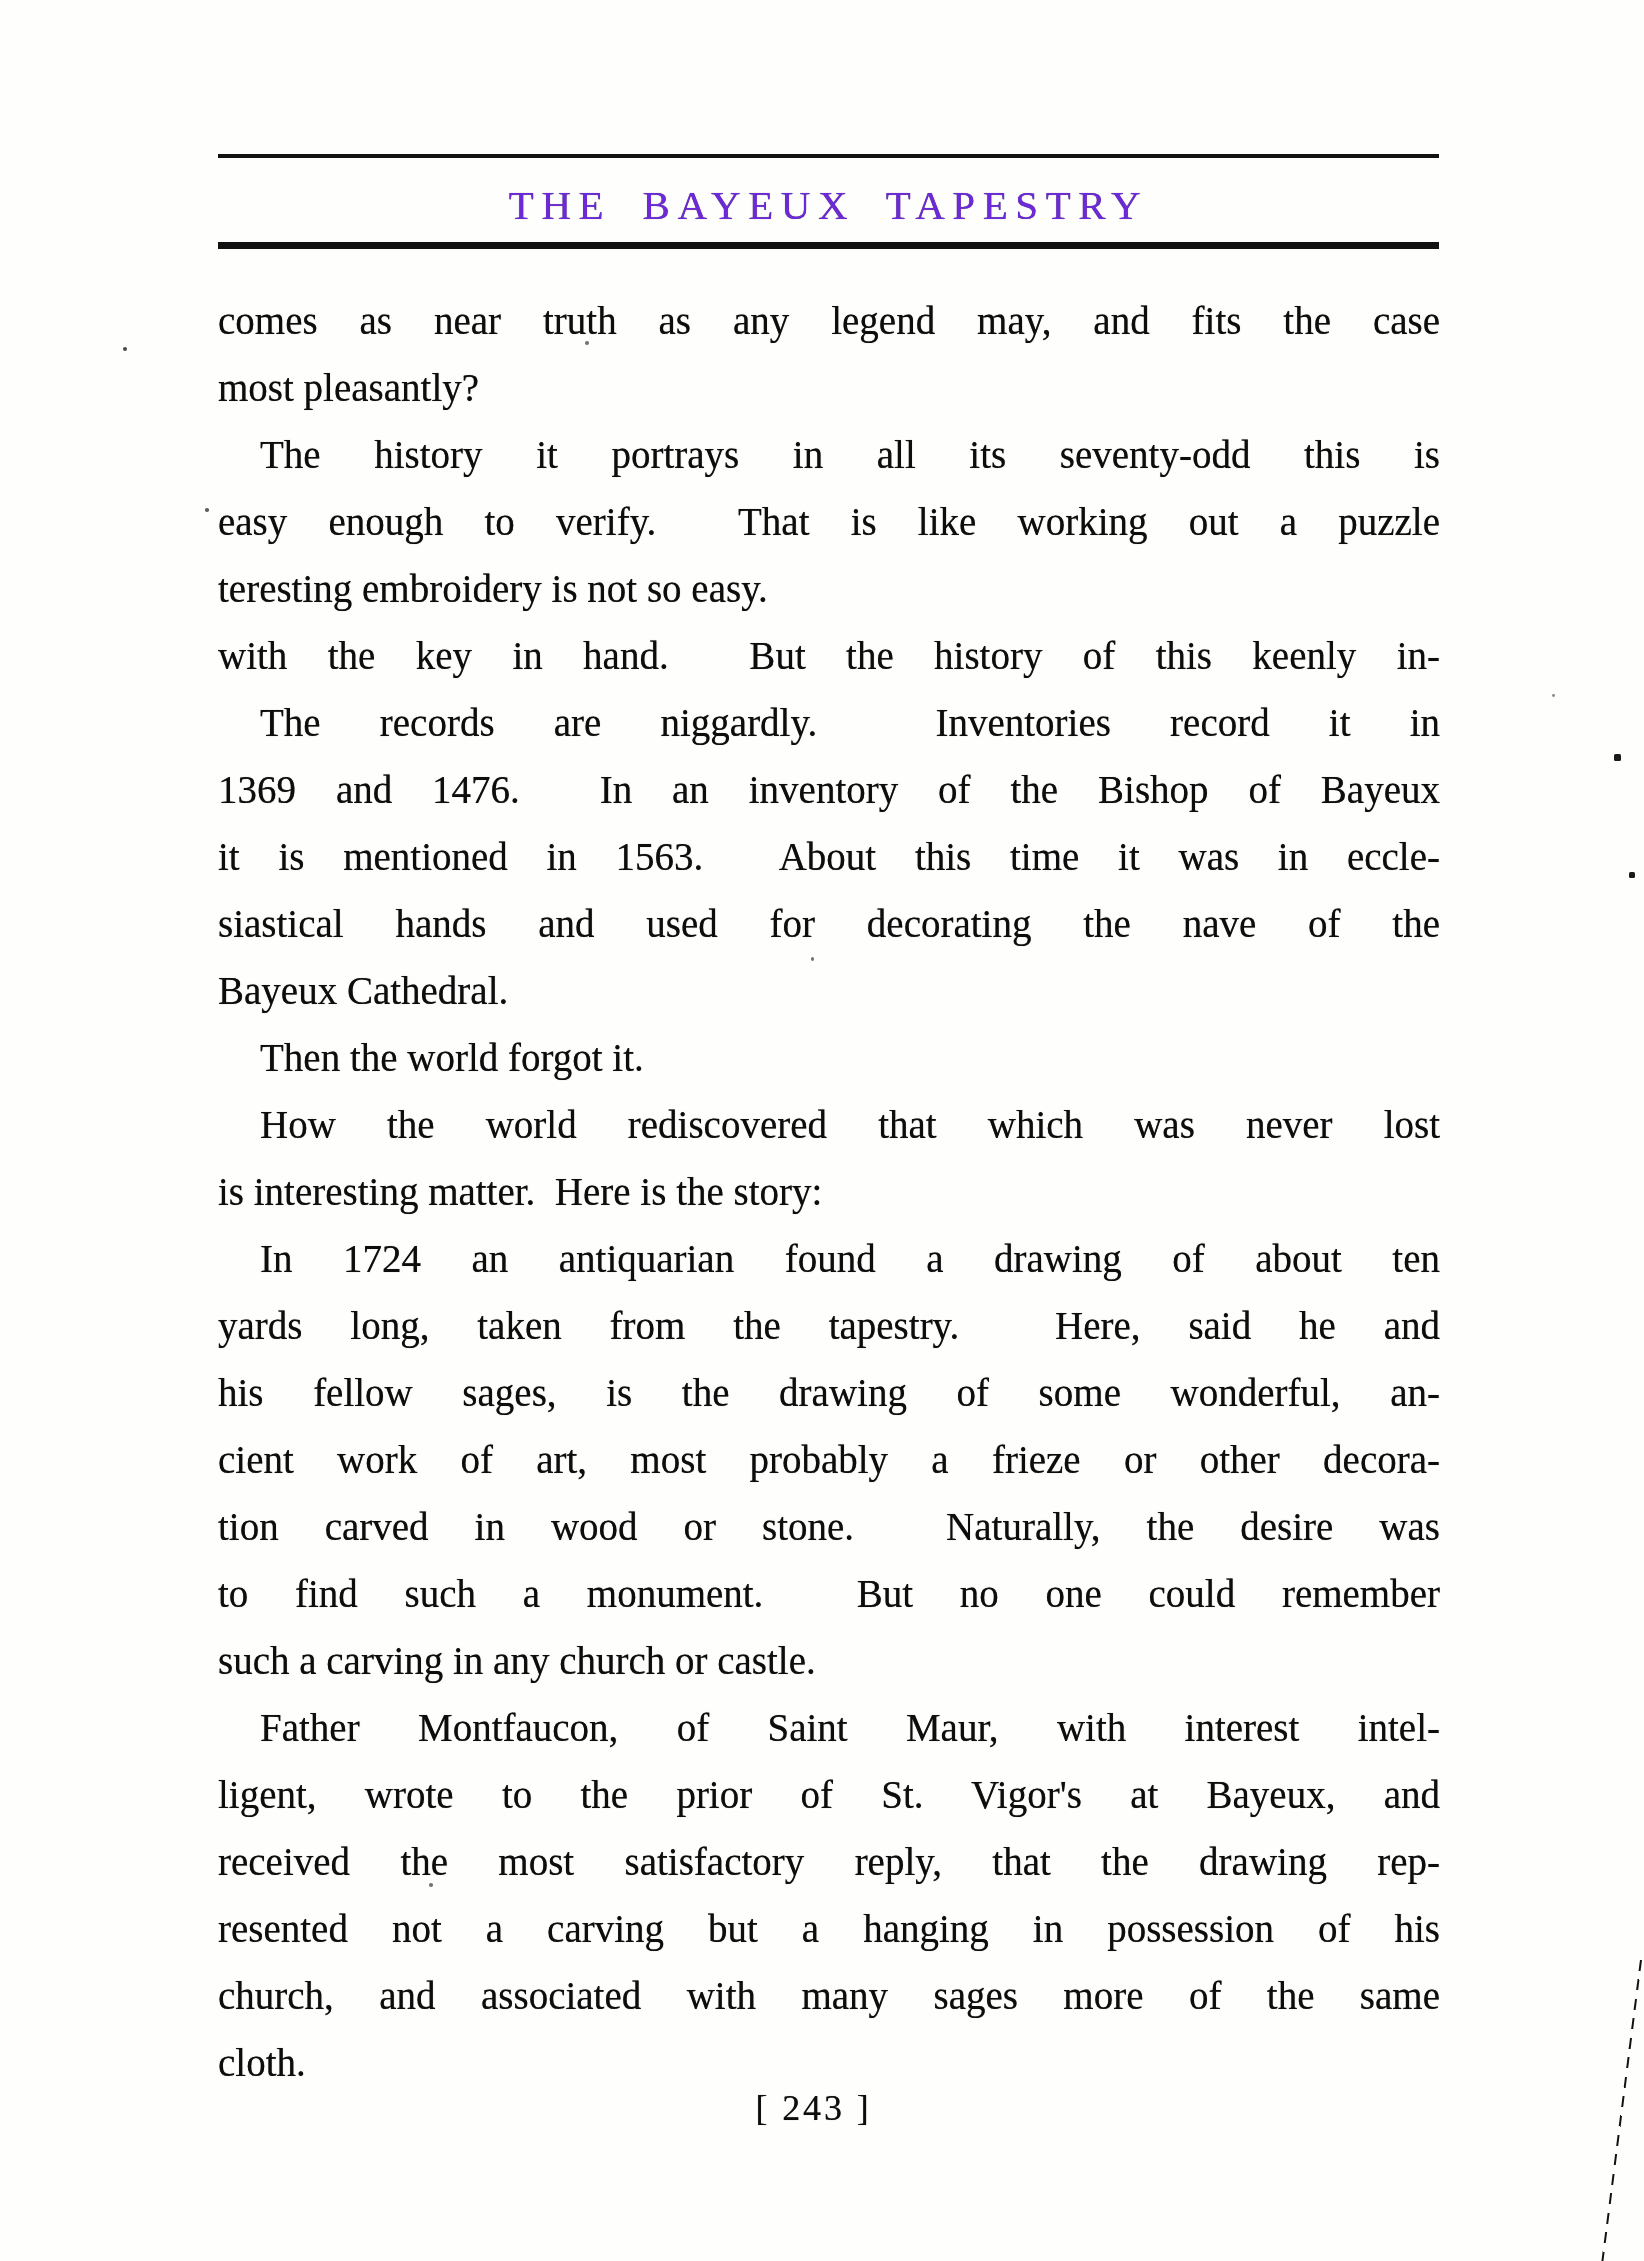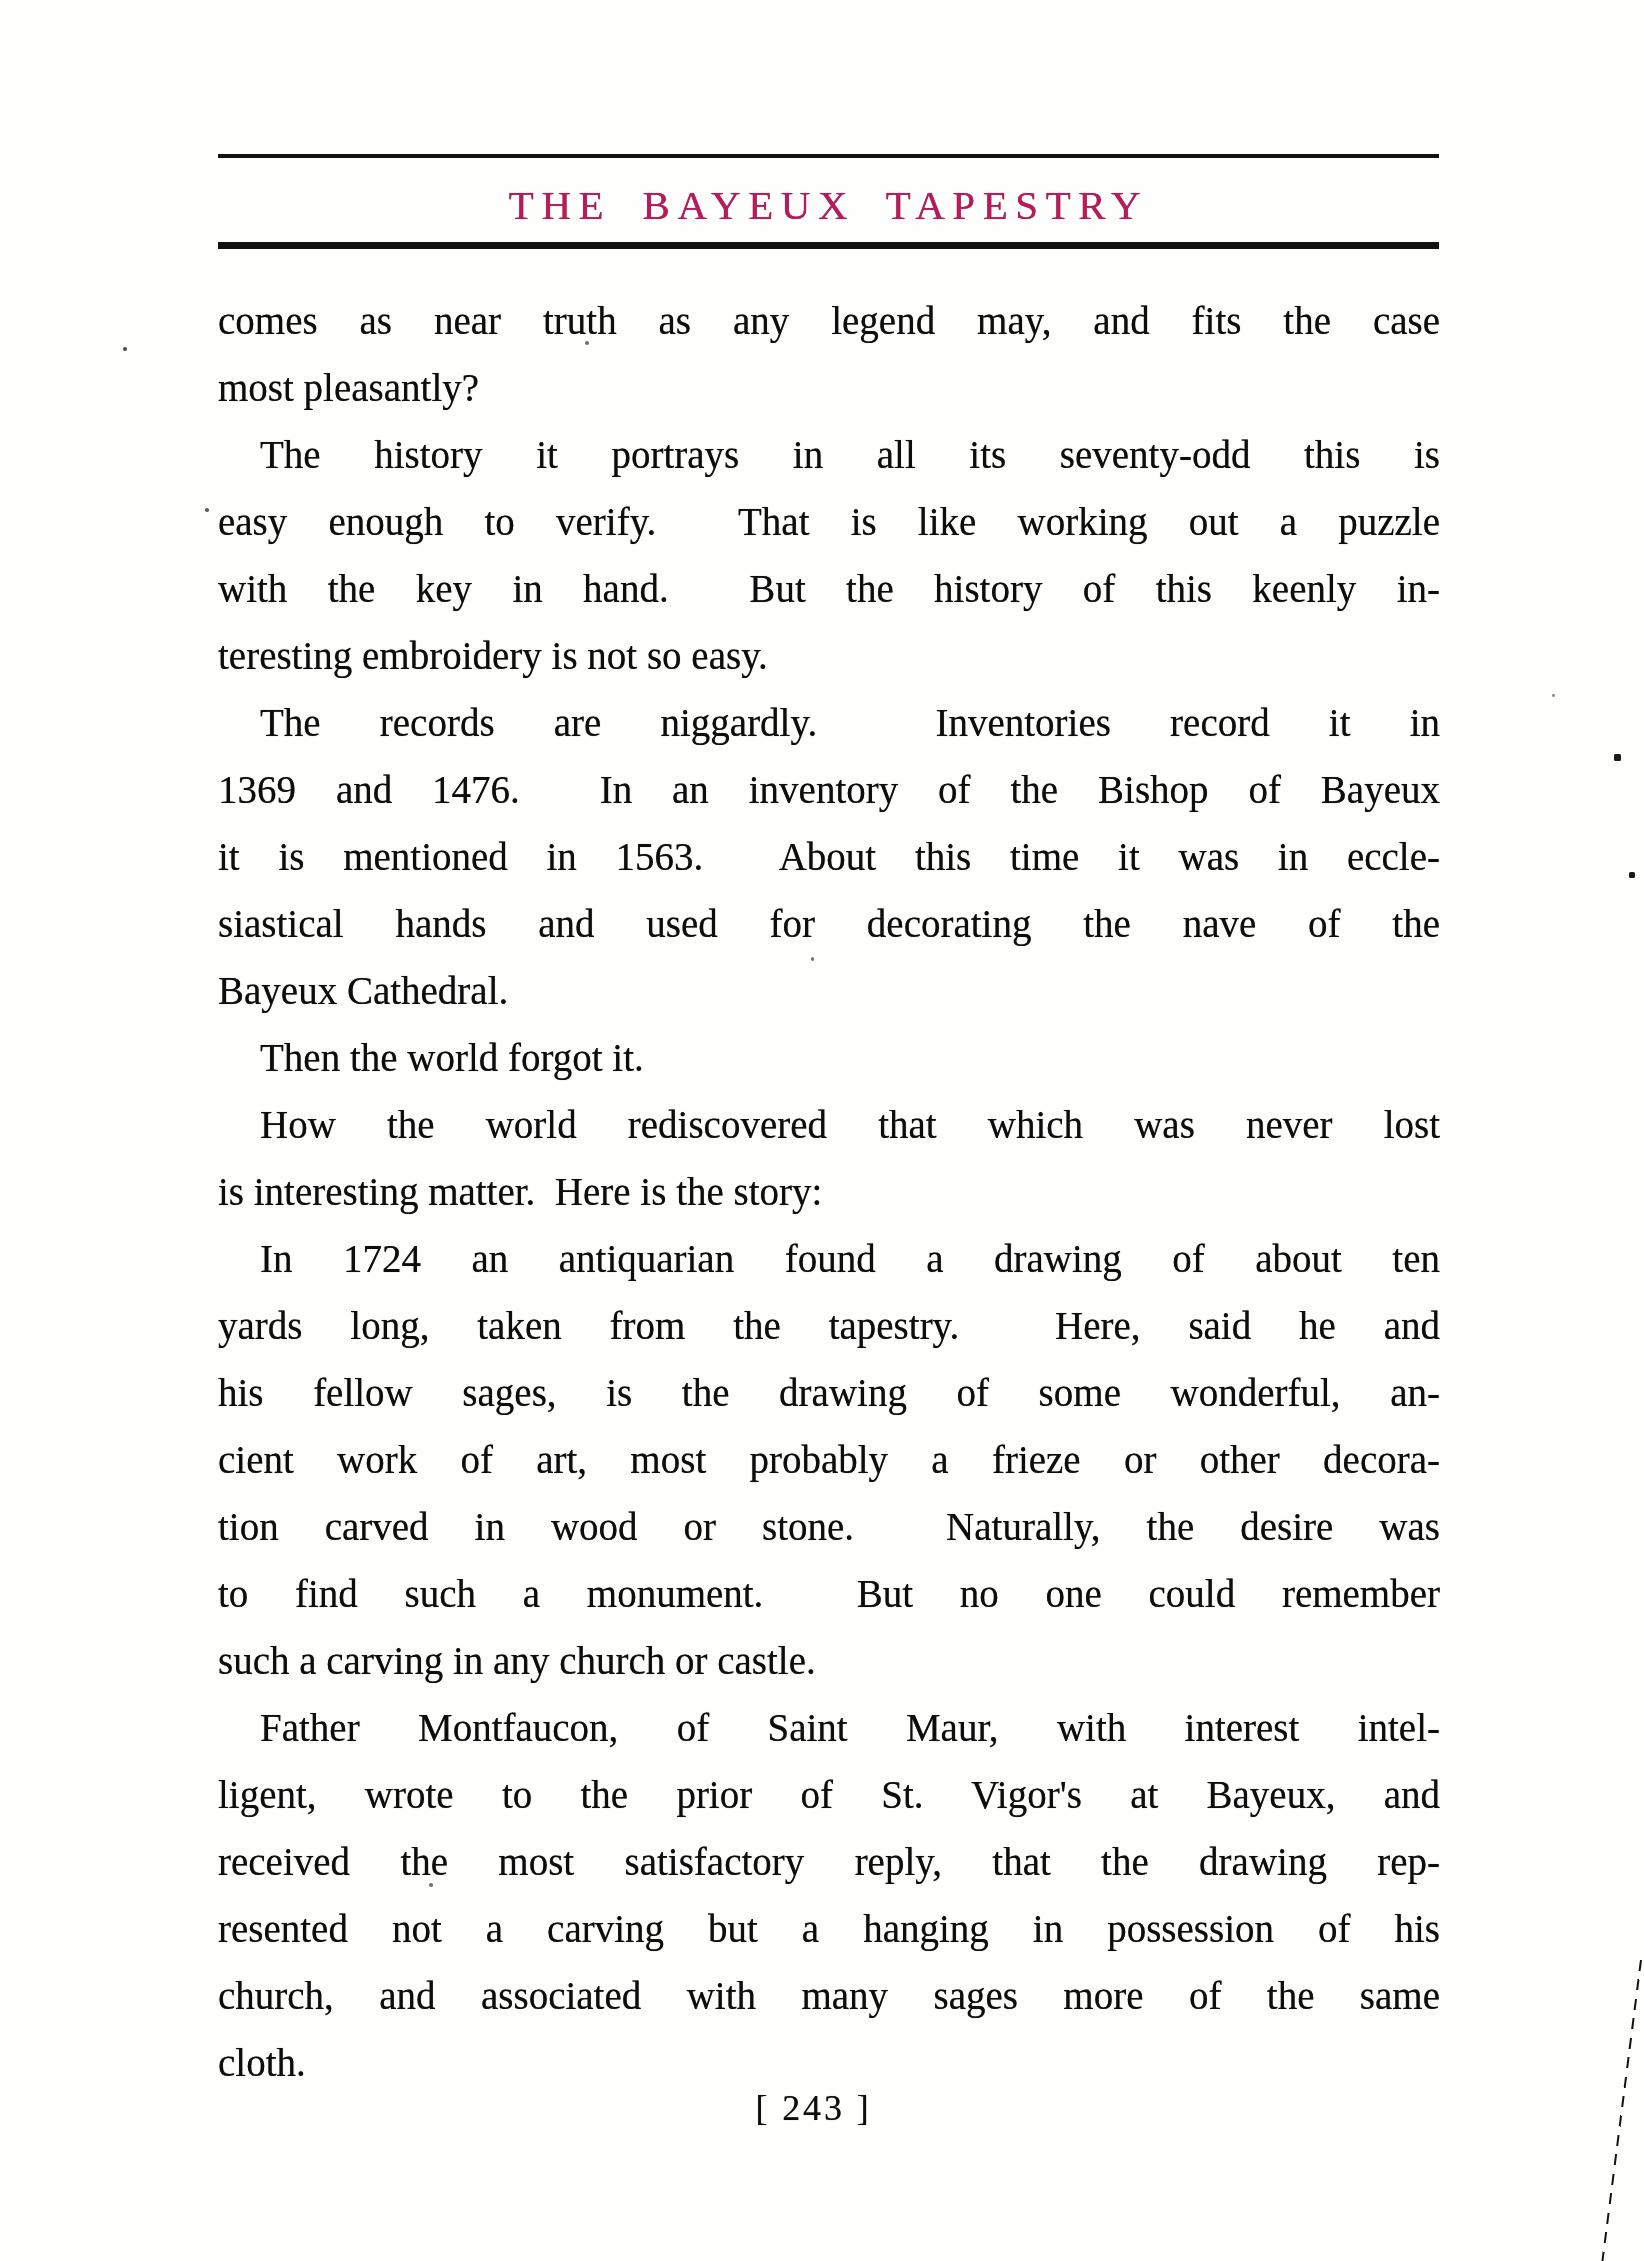--- a/index.html
+++ b/index.html
@@ -27,21 +27,21 @@
   .running-head {
     position: absolute;
     top: 176px;
     left: 218px;
     width: 1221px;
     text-align: center;
     font-size: 41px;
     line-height: 58px;
     letter-spacing: 0.185em;
     word-spacing: 0.33em;
-    color: #be185d;
+    color: #6d28d9;
     text-shadow: 0 0 0.7px rgba(0,0,0,0.75);
     white-space: nowrap;
   }
   .body-text {
     position: absolute;
     top: 283px;
     left: 218px;
     width: 1222px;
     font-size: 39px;
     line-height: 59px;
@@ -103,22 +103,22 @@
   <div class="rule rule-bottom"></div>
 
   <div class="body-text" id="body-text">
       <div>
         <div class="line full">comes as near truth as any legend may, and fits the case</div>
         <div class="line lastline">most pleasantly?</div>
       </div>
       <div>
         <div class="line full indent">The history it portrays in all its seventy-odd this is</div>
         <div class="line full">easy enough to verify.  That is like working out a puzzle</div>
+        <div class="line lastline">teresting embroidery is not so easy.</div>
         <div class="line full">with the key in hand.  But the history of this keenly in-</div>
-        <div class="line lastline">teresting embroidery is not so easy.</div>
       </div>
       <div>
         <div class="line full indent">The records are niggardly.  Inventories record it in</div>
         <div class="line full">1369 and 1476.  In an inventory of the Bishop of Bayeux</div>
         <div class="line full">it is mentioned in 1563.  About this time it was in eccle-</div>
         <div class="line full">siastical hands and used for decorating the nave of the</div>
         <div class="line lastline">Bayeux Cathedral.</div>
       </div>
       <div>
         <div class="line lastline indent">Then the world forgot it.</div>

